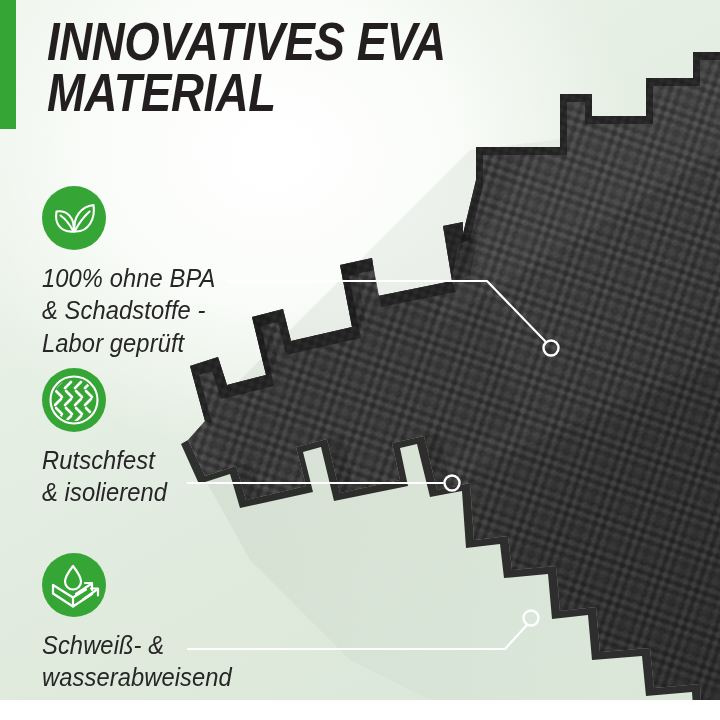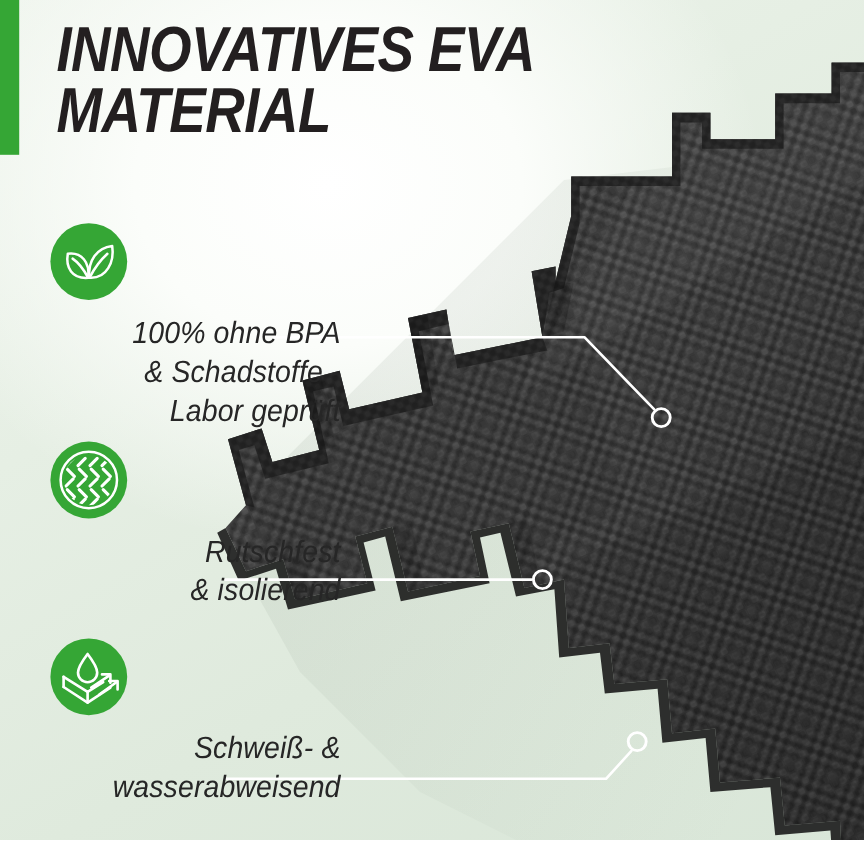--- a/index.html
+++ b/index.html
@@ -58,25 +58,24 @@
   .features {
     position: absolute;
     left: 0;
     top: 0;
     width: 300px;
   }
   .feature {
     position: absolute;
     left: 42px;
     width: 260px;
-    text-align: right;
   }
   .feature-1 { top: 186px; }
   .feature-2 { top: 368px; }
-  .feature-3 { top: 532px; }
+  .feature-3 { top: 553px; }
 
   .icon-circle {
     width: 64px;
     height: 64px;
     border-radius: 50%;
     background: #35a635;
     display: block;
   }
   .icon-circle svg { display: block; }
 

